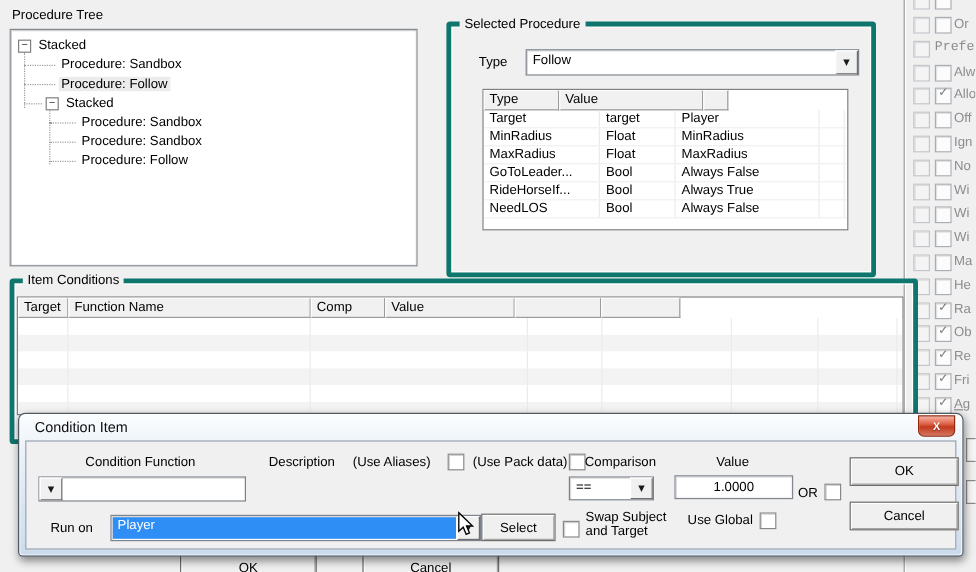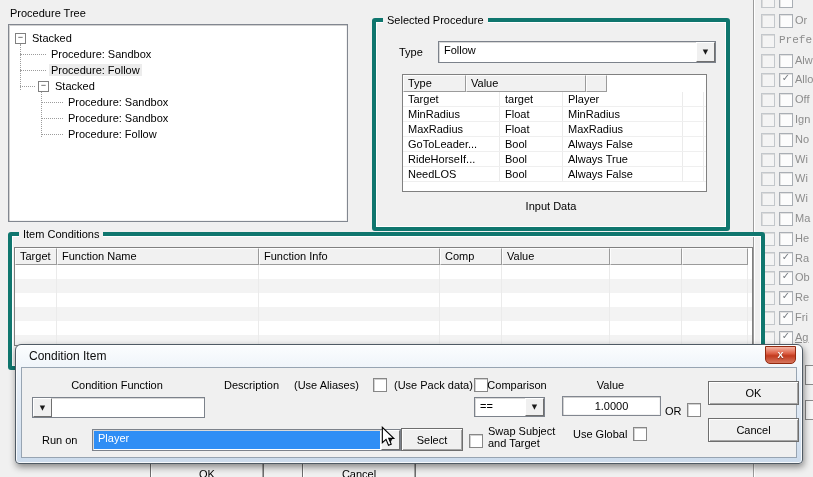--- a/index.html
+++ b/index.html
@@ -163,21 +163,20 @@
           <span class="td" style="width: 21px;"></span>
         </div>
         <div class="trow stripe">
           <span class="td" style="width: 97px;">NeedLOS</span>
           <span class="td" style="width: 63px;">Bool</span>
           <span class="td" style="width: 120px;">Always False</span>
           <span class="td" style="width: 21px;"></span>
         </div>
       </div>
   </div>
-  <div class="lbl ctr" style="left:0;top:178px;width:100%;">Input Data</div>
 </div>
 
 <div class="divider-v"></div>
 <div id="flags-panel">
     <div class="flag-row" style="top: -6px; left: 0px; right: 0px;">
       <span class="flag-cb dim" style="left: 6px; top: 0px;"></span>
       <span class="flag-cb" style="left: 24px; top: 0px;"></span>
       <span class="flag-lbl" style="left: 40px;"></span>
     </div>
     <div class="flag-row" style="top: 14px; left: 0px; right: 0px;">
@@ -281,21 +280,20 @@
 <div class="abs" style="left:805px;top:365px;width:9px;height:18px;border:1px solid #8a8a8a;background:#f6f6f6;z-index:0;"></div>
 <div class="abs" style="left:805px;top:400px;width:9px;height:18px;border:1px solid #8a8a8a;background:#f6f6f6;z-index:0;"></div>
 
 <div class="group" style="left:8px;top:232px;width:749px;height:130px;">
   <span class="gtitle" style="left:7px;">Item Conditions</span>
 </div>
 <div class="dtable" style="left:14px;top:247px;width:737px;height:97px;">
   <div class="thead" id="ic-head">
       <span class="th" style="width: 42px;">Target</span>
       <span class="th" style="width: 202px;">Function Name</span>
-      <span class="th" style="width: 181px;">Function Info</span>
       <span class="th" style="width: 62px;">Comp</span>
       <span class="th" style="width: 108px;">Value</span>
       <span class="th" style="width: 72px;"></span>
       <span class="th" style="width: 66px;"></span>
     </div>
   <div id="ic-rows">
       <div class="trow" style="background: rgb(255, 255, 255);">
         <span class="td" style="width: 42px;"></span>
         <span class="td" style="width: 202px;"></span>
         <span class="td" style="width: 181px;"></span>

